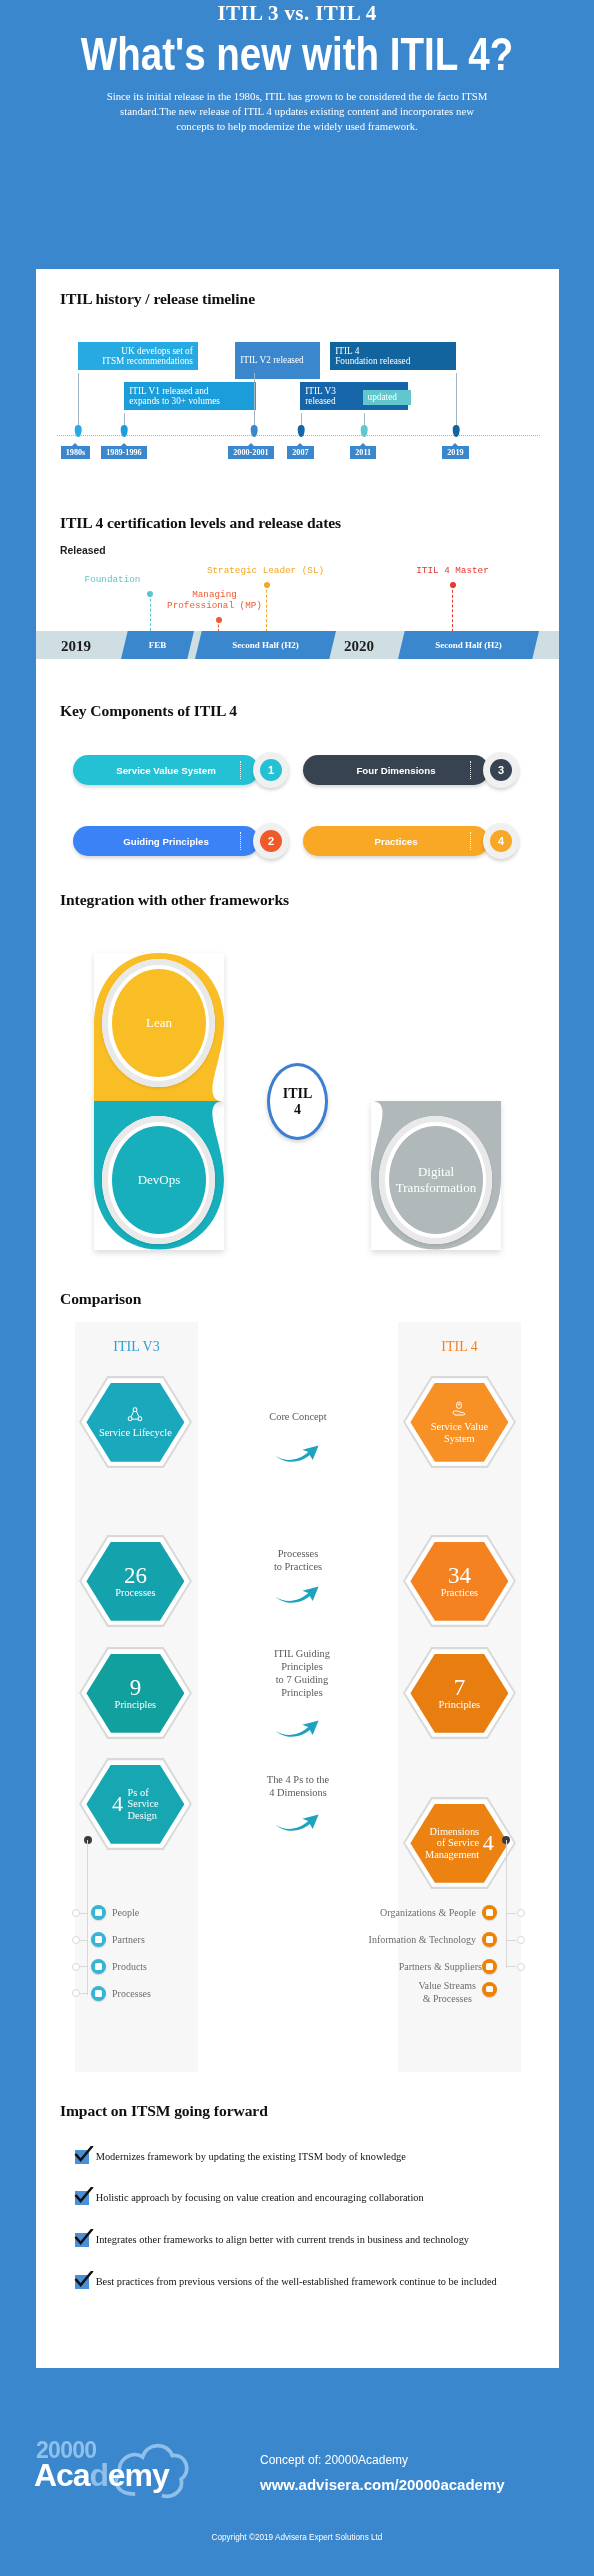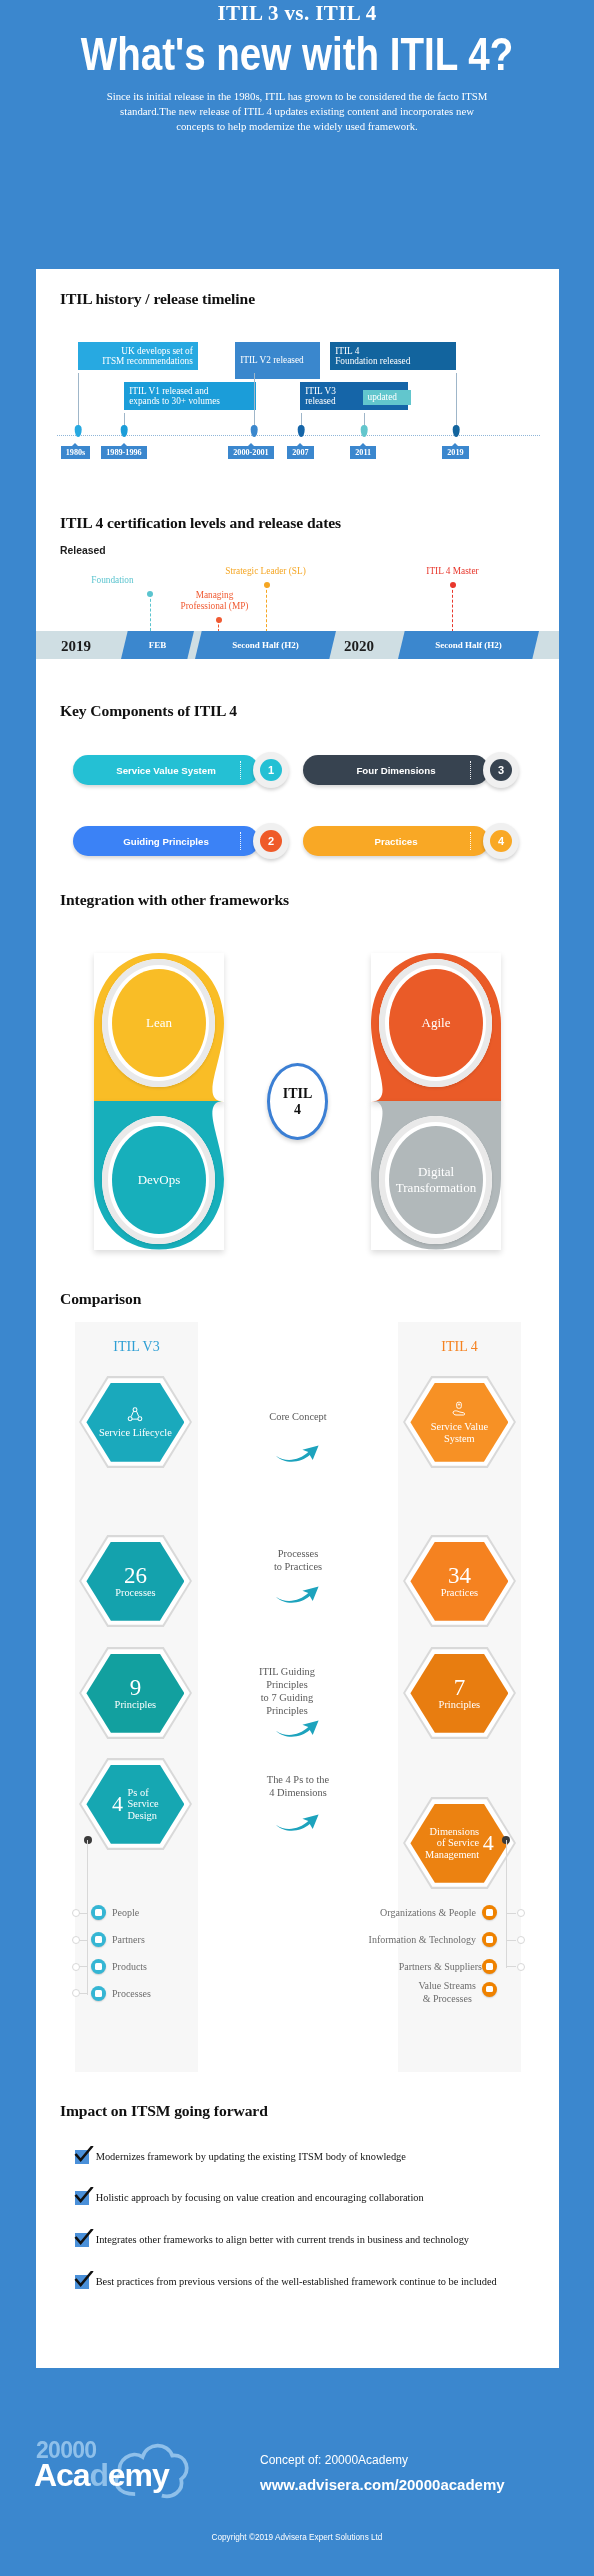--- a/index.html
+++ b/index.html
@@ -91,21 +91,21 @@
   }
   .tl-year::before {
     content:""; position:absolute; top:-3px; left:50%; margin-left:-3px;
     border-left:3px solid transparent; border-right:3px solid transparent;
     border-bottom:3px solid #3b87ce;
   }
 
   
   .cert-label {
     position: absolute;
-    font-family: Liberation Serif, serif;
+    font-family: Liberation Mono, monospace;
     font-size: 9.3px;
     white-space: nowrap;
     text-align: center;
     line-height: 1.15;
   }
   .cert-dotline { position:absolute; width:0; border-left:1.1px dashed; }
   .cert-dot { position:absolute; width:6px; height:6px; border-radius:50%; }
   .cert-bar {
     position: absolute;
     background: #cfdee3;
@@ -395,27 +395,20 @@
     <div class="integ" style="left:0;top:654px;width:523px;height:349px;">
 
       <div class="petal" style="left:58px;top:30px;">
         <svg class="petal-outer" viewBox="0 0 175 200" preserveAspectRatio="none">
           <path d="M87.5 0 C140 0 175 42 175 95 C175 145 140 200 175 200 L0 200 C0 200 0 150 0 95 C0 42 35 0 87.5 0 Z" fill="#f9bd26"></path>
         </svg>
         <div class="petal-ring"></div>
         <div class="petal-core" style="background:#f9bd26;">Lean</div>
       </div>
 
-      <div class="petal" style="left:335px;top:30px;">
-        <svg class="petal-outer" viewBox="0 0 175 200" preserveAspectRatio="none">
-          <path d="M87.5 0 C140 0 175 42 175 95 C175 150 175 200 175 200 L0 200 C35 200 0 145 0 95 C0 42 35 0 87.5 0 Z" fill="#ea5b28"></path>
-        </svg>
-        <div class="petal-ring"></div>
-        <div class="petal-core" style="background:#ea5b28;">Agile</div>
-      </div>
 
       <div class="petal" style="left:58px;top:178px;">
         <svg class="petal-outer" viewBox="0 0 175 200" preserveAspectRatio="none">
           <path d="M0 0 L175 0 C140 0 175 55 175 105 C175 158 140 200 87.5 200 C35 200 0 158 0 105 C0 55 0 0 0 0 Z" fill="#17afbb"></path>
         </svg>
         <div class="petal-ring" style="top:15px;"></div>
         <div class="petal-core" style="top:24.5px;background:#17afbb;">DevOps</div>
       </div>
 
       <div class="petal" style="left:335px;top:178px;">
@@ -497,21 +490,21 @@
       </div>
 
       <div class="hexwrap" style="left:43px;top:1378px;">
         <div class="hex-ghost"></div>
         <div class="hex-ghost-in"></div>
         <div class="hex" style="background:#12a09f;">
           <span style="font-size:23px;line-height:1;">9</span>
           <span style="font-size:10.4px;">Principles</span>
         </div>
       </div>
-      <div class="mid-label" style="left:186px;top:1378px;white-space:pre-line;margin-top:18px;">ITIL Guiding
+      <div class="mid-label" style="left:201px;top:1378px;white-space:pre-line;">ITIL Guiding
 Principles
 to 7 Guiding
 Principles</div>
       <svg class="mid-arrow" style="left:238px;top:1447px;" viewBox="0 0 64 34">
         <path d="M2 20 C16 30 34 26 46 15 L38 12 L60 6 L52 26 L48 19 C36 30 14 32 2 20 Z" fill="#1da3bd"></path>
       </svg>
       <div class="hexwrap" style="left:367px;top:1378px;">
         <div class="hex-ghost"></div>
         <div class="hex-ghost-in"></div>
         <div class="hex" style="background:#e87d10;">

